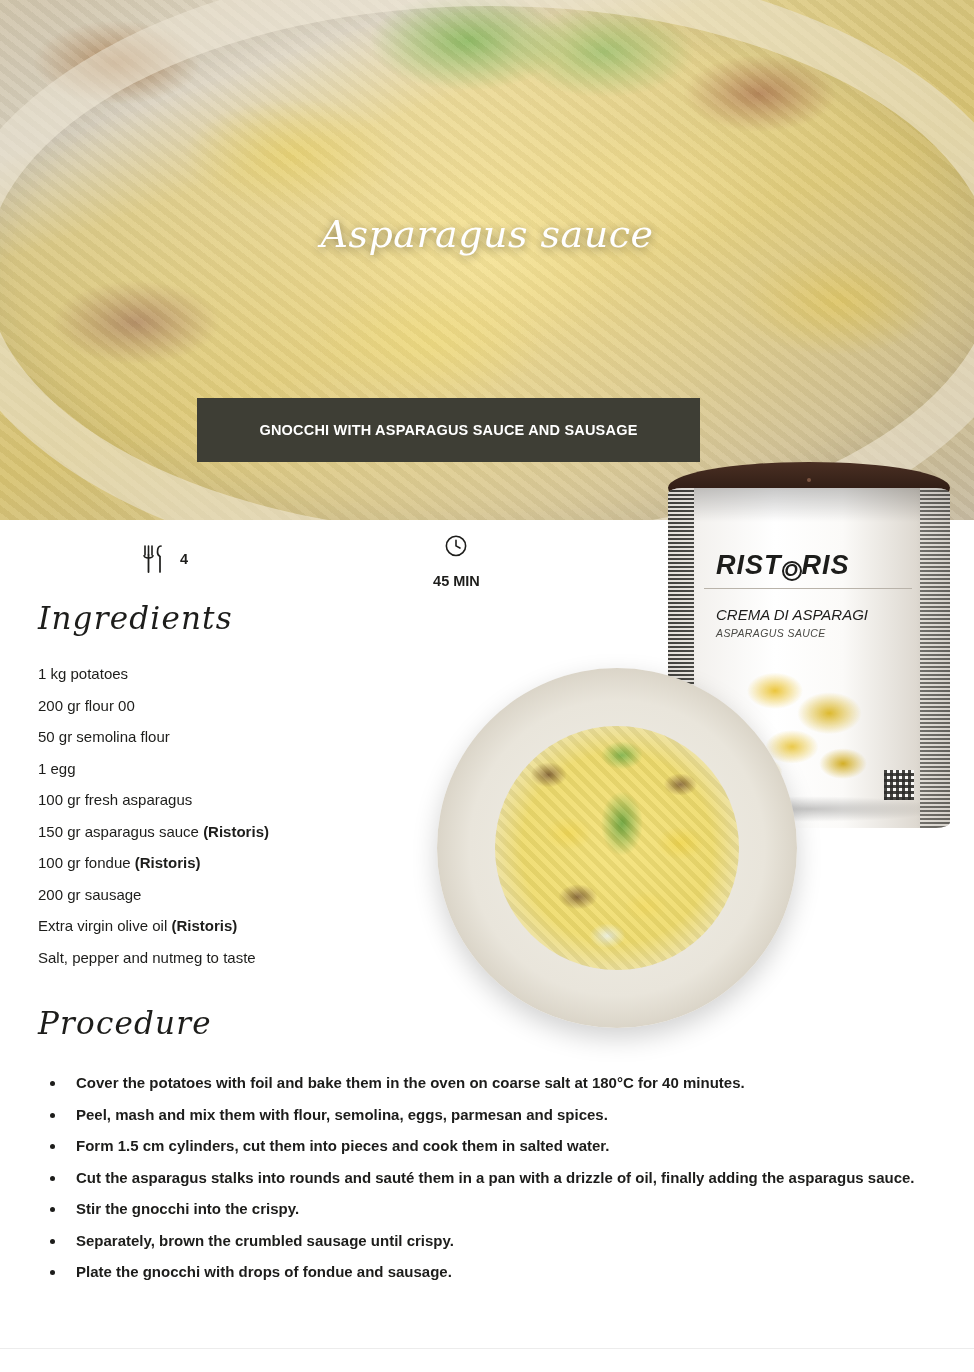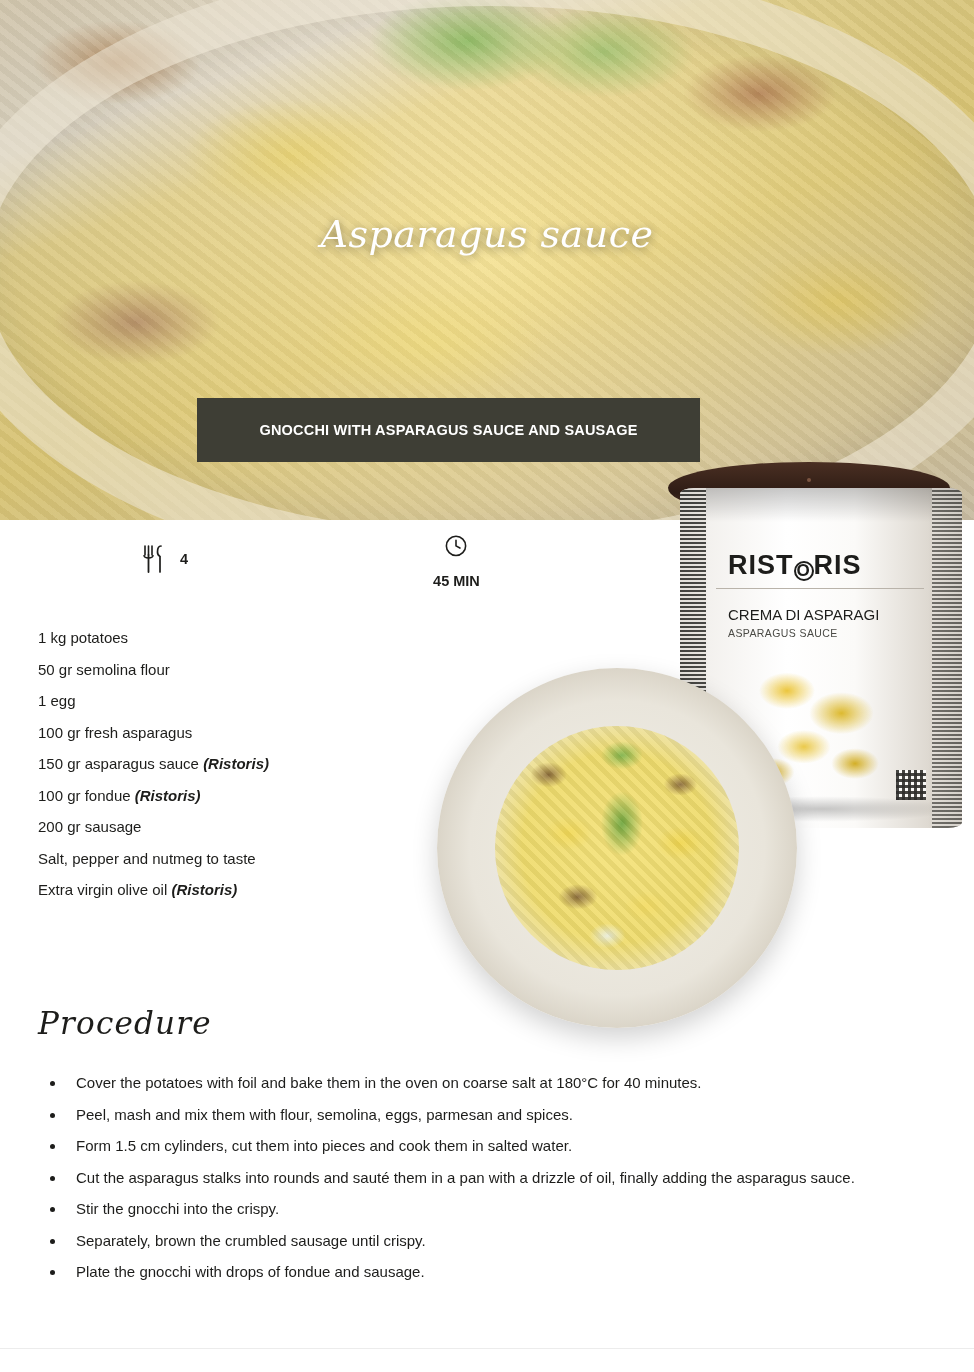--- a/index.html
+++ b/index.html
@@ -123,32 +123,33 @@
   .ingredients-list {
     list-style: none;
     margin: 22px 0 4px 0;
     padding: 0;
   }
   .ingredients-list li {
     font-size: 15px;
     line-height: 31.5px;
     color: #1d1d1b;
   }
-  .ingredients-list li b { font-weight: bold; font-style: italic; }
+  .ingredients-list li b { font-weight: bold; }
 
   
   .procedure-block {
     position: absolute;
     top: 1005px;
     left: 38px;
     width: 900px;
   }
   .procedure-list {
     margin: 26px 0 4px 0;
     padding-left: 28px;
+    font-weight: bold;
   }
   .procedure-list li {
     font-size: 15px;
     line-height: 31.5px;
     color: #1d1d1b;
     padding-left: 10px;
     margin-bottom: 0;
   }
 
   
@@ -170,25 +171,26 @@
     content: "";
     position: absolute;
     left: 50%; top: 16px;
     width: 4px; height: 4px;
     margin-left: -2px;
     background: #7b5542;
     border-radius: 50%;
   }
   .can-body {
     position: absolute;
-    left: 12px; top: 26px;
+    left: 0; top: 26px;
     width: 282px; height: 340px;
     background: linear-gradient(90deg, #cfcac2 0%, #f3f1ee 10%, #ffffff 38%, #fbfaf8 62%, #ded9d1 88%, #b9b3aa 100%);
     border-radius: 14px / 6px;
     overflow: hidden;
+    font-style: italic;
   }
   .can-body:before {
     content: "";
     position: absolute;
     left: 0; top: 0; width: 282px; height: 34px;
     background: linear-gradient(180deg, rgba(0,0,0,0.22), rgba(0,0,0,0));
   }
   .can-stripe-left {
     position: absolute;
     left: 0; top: 0; width: 26px; height: 100%;
@@ -340,30 +342,32 @@
   <div class="meta-item time">
     <svg class="meta-icon" viewBox="0 0 32 32">
       <circle cx="16" cy="17" r="11" stroke="#1d1d1b" stroke-width="1.8" fill="none"></circle>
       <path d="M16 10.5 L16 17 L20.5 19.5" stroke="#1d1d1b" stroke-width="1.8" fill="none" stroke-linecap="round" stroke-linejoin="round"></path>
     </svg>
     <span class="meta-text">45 MIN</span>
   </div>
 </div>
 
 <div class="ingredients-block">
+  <div class="section-heading">Ingredients</div>
   <ul class="ingredients-list">
     <li><span>1 kg potatoes</span><b></b></li>
+    <li><span>200 gr flour 00</span><b></b></li>
     <li><span>50 gr semolina flour</span><b></b></li>
     <li><span>1 egg</span><b></b></li>
     <li><span>100 gr fresh asparagus</span><b></b></li>
     <li><span>150 gr asparagus sauce </span><b>(Ristoris)</b></li>
     <li><span>100 gr fondue </span><b>(Ristoris)</b></li>
     <li><span>200 gr sausage</span><b></b></li>
+    <li><span>Extra virgin olive oil </span><b>(Ristoris)</b></li>
     <li><span>Salt, pepper and nutmeg to taste</span><b></b></li>
-    <li><span>Extra virgin olive oil </span><b>(Ristoris)</b></li>
   </ul>
 </div>
 
 <div class="can">
   <div class="can-lid"></div>
   <div class="can-body">
     <div class="can-stripe-left"></div>
     <div class="can-stripe-right"></div>
     <div class="can-brand"><span>RIST</span><span class="o">O</span><span>RIS</span></div>
     <div class="can-rule"></div>

